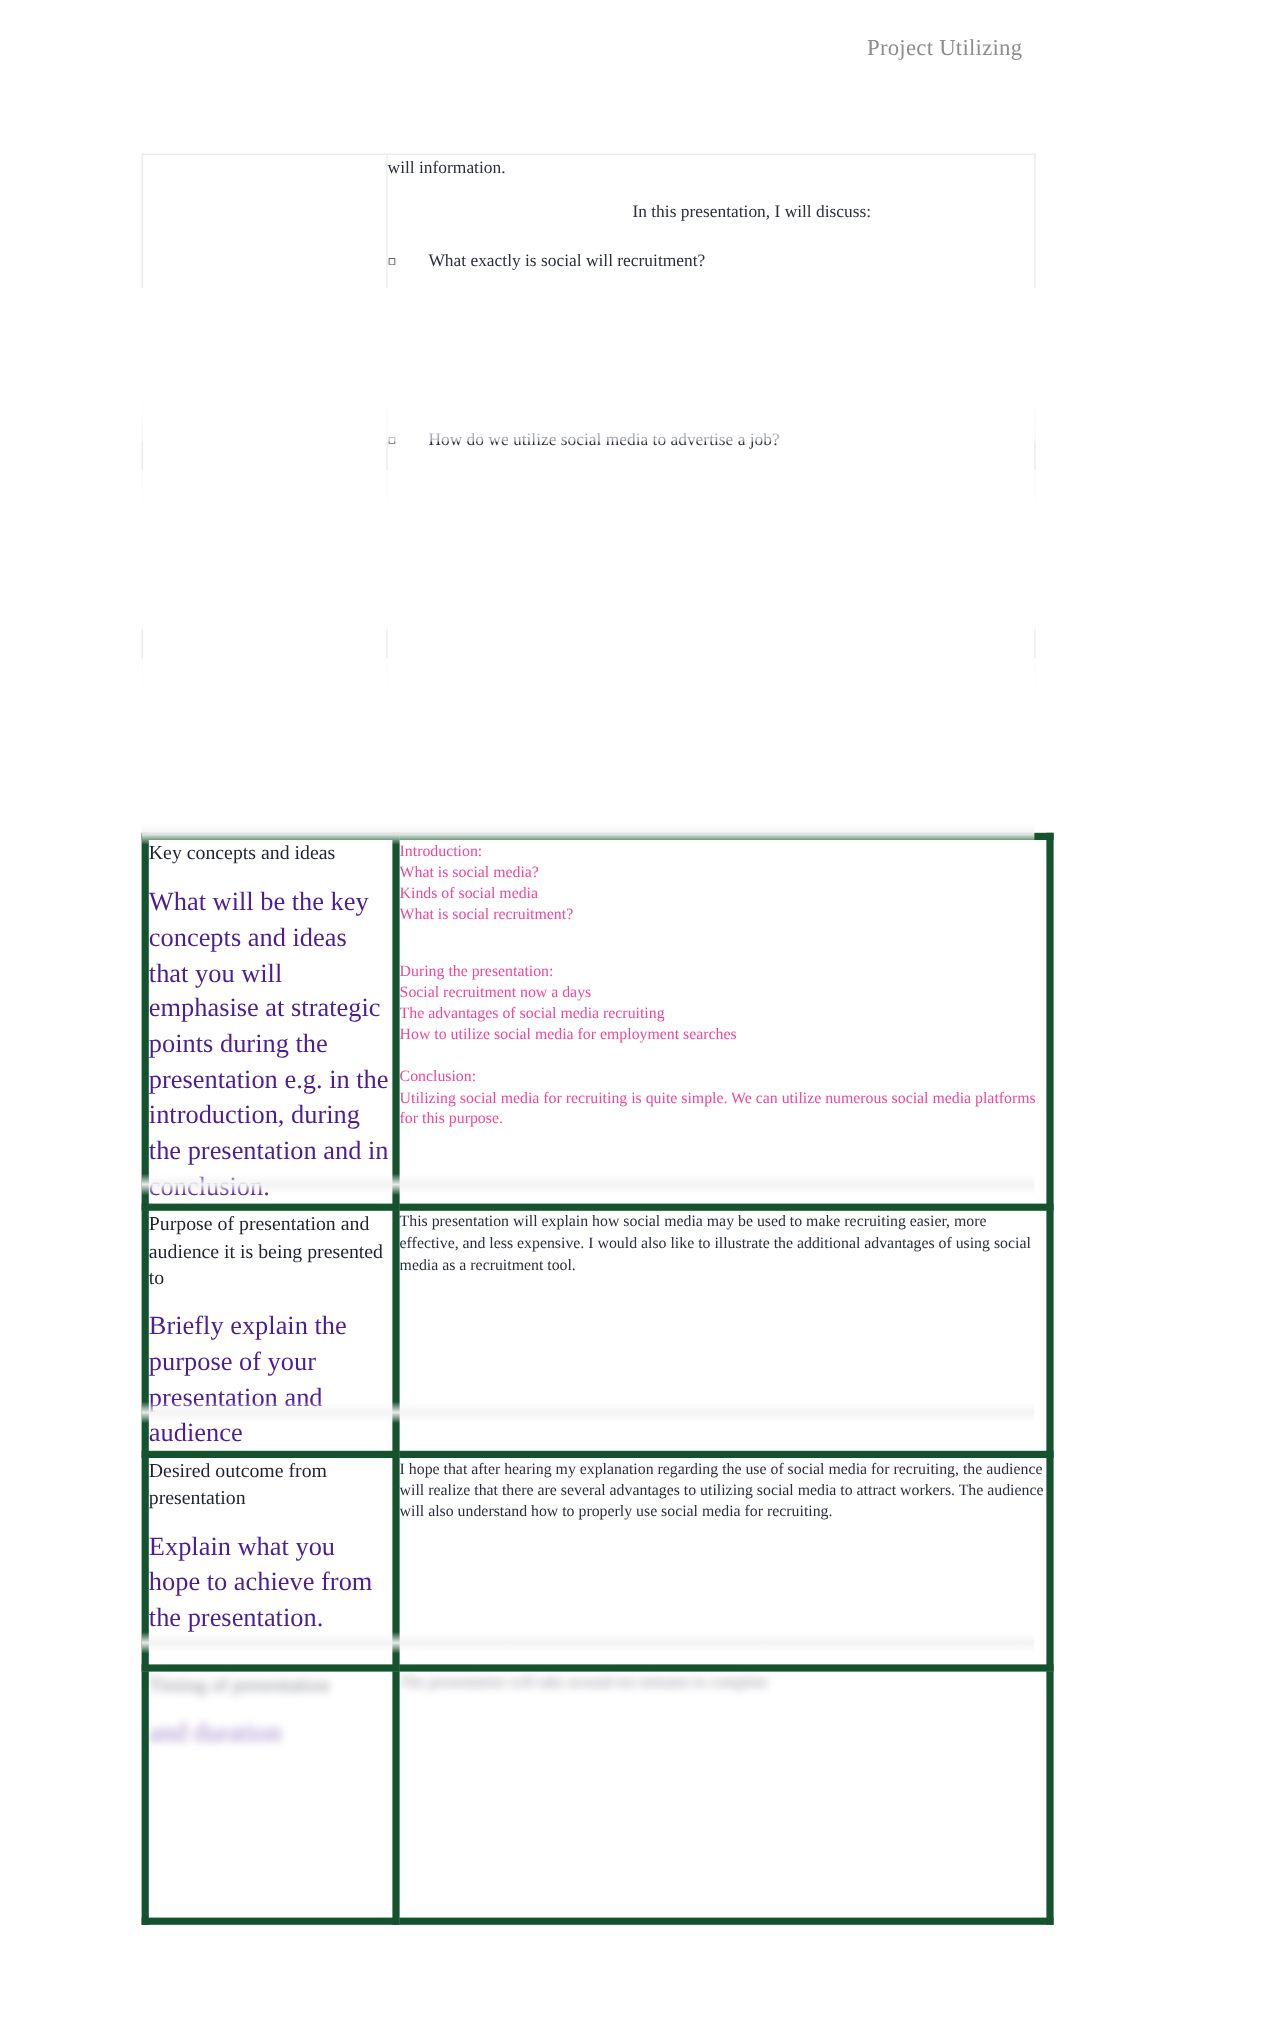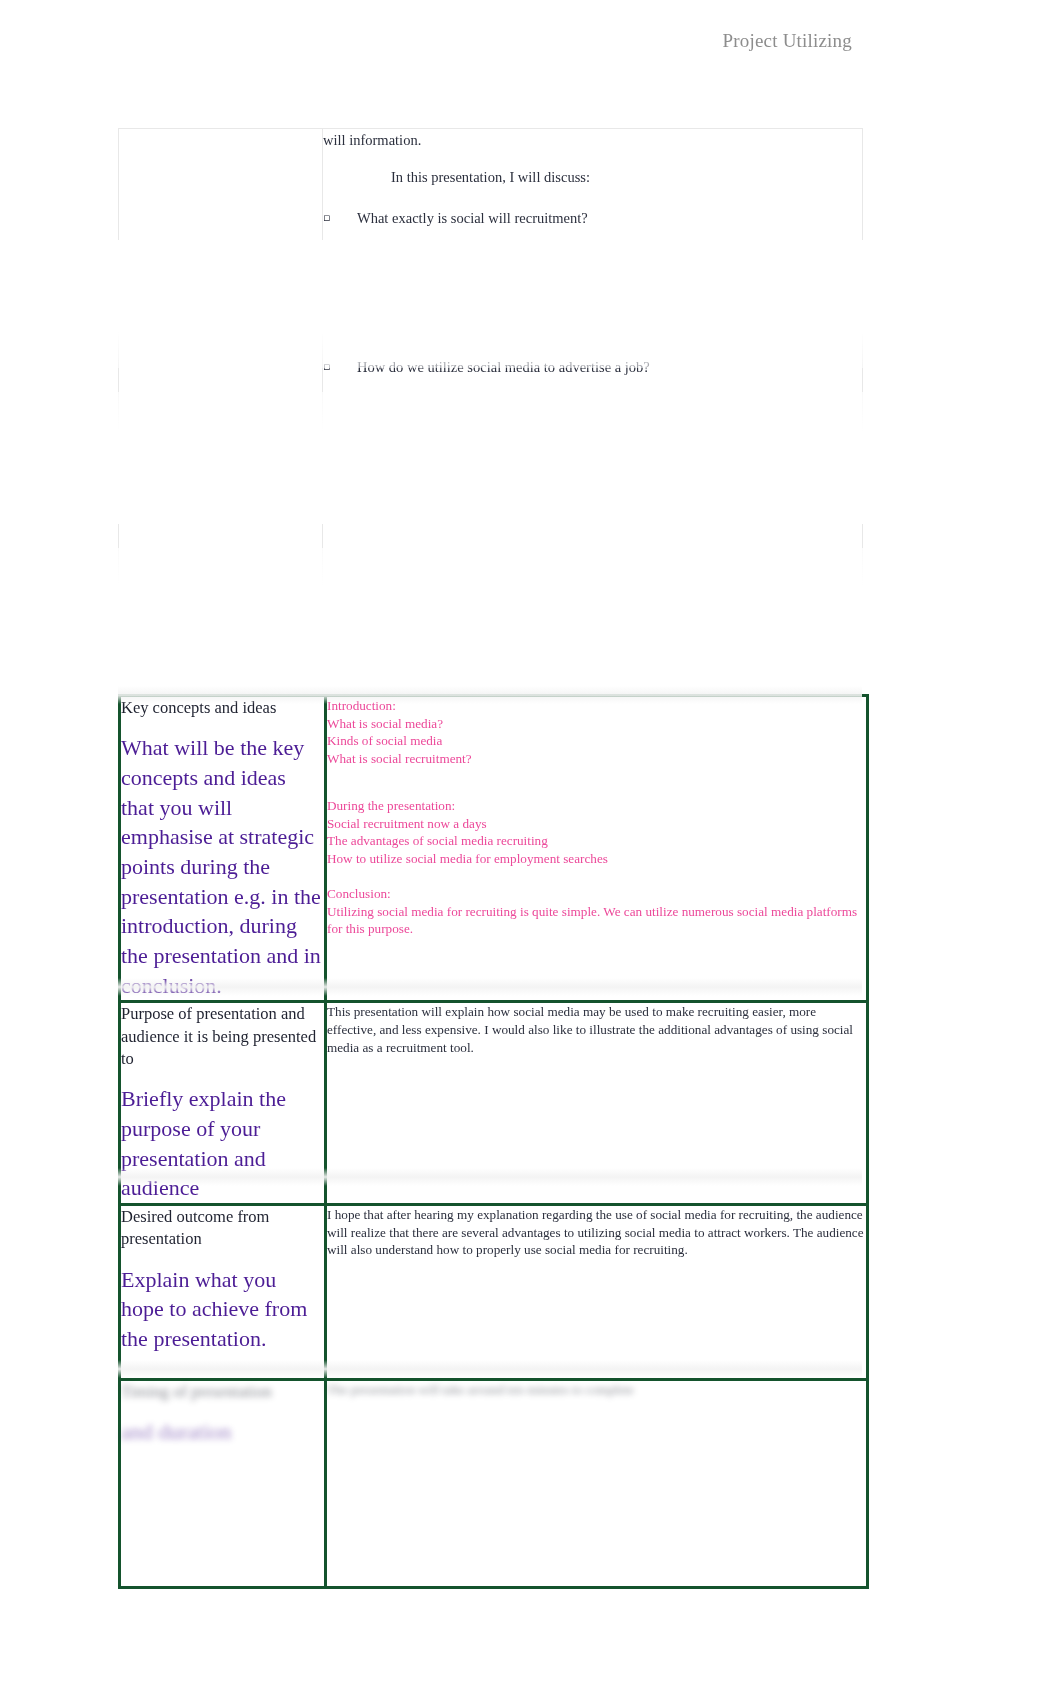--- a/index.html
+++ b/index.html
@@ -46,20 +46,21 @@
 
   .body-text {
     font-size: 14.5px;
     line-height: 1.55;
     color: #2b2f3d;
   }
   .indent-line {
     margin: 18px 0 0 68px;
     font-size: 14.5px;
     color: #2b2f3d;
+    text-align: center;
   }
   .bullet-row {
     display: flex;
     align-items: flex-start;
     margin-top: 24px;
     font-size: 14.5px;
     color: #2b2f3d;
   }
   .bullet-glyph {
     width: 34px;
@@ -78,21 +79,21 @@
   .main-table {
     position: absolute;
     left: 118px;
     top: 694px;
     width: 744px;
     border-collapse: collapse;
     table-layout: fixed;
   }
   .main-table td {
     vertical-align: top;
-    border: 3px solid #14532d;
+    border: 6px solid #14532d;
     padding: 0;
   }
   .col-label { width: 203px; padding: 22px 16px 14px 11px; }
   .col-value { width: 539px; padding: 18px 14px 14px 7px; }
 
   .label-title {
     font-size: 16.5px;
     line-height: 1.35;
     color: #1f2230;
     margin: 0 0 14px 0;

